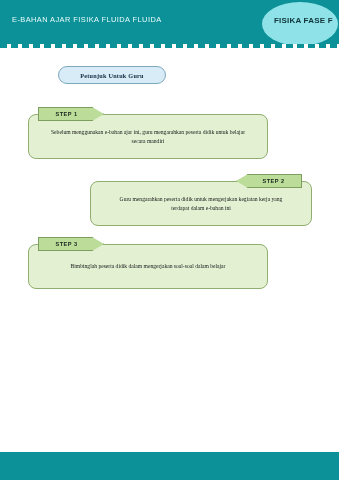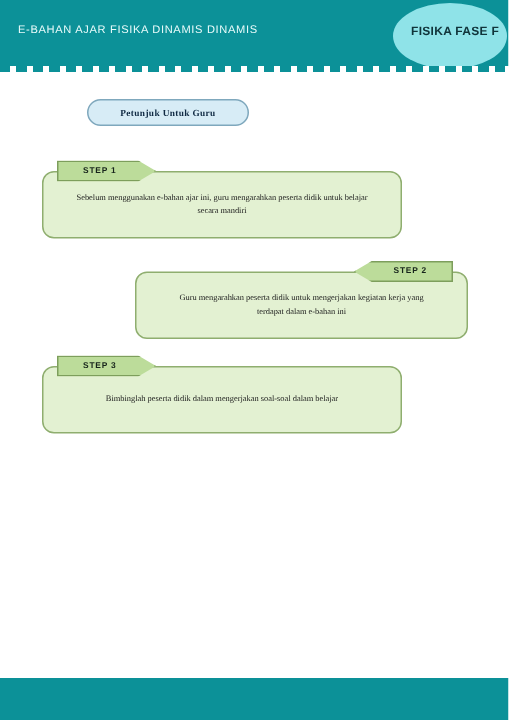--- a/index.html
+++ b/index.html
@@ -116,21 +116,21 @@
     position:absolute;left:0;top:452px;width:339px;height:28px;
     background:#0c9198;
   }
 </style>
 </head>
 <body>
 
 <div class="page">
 
   <div class="header">
-    <div class="header-title">E-BAHAN AJAR FISIKA DINAMIS DINAMIS</div>
+    <div class="header-title">E-BAHAN AJAR FISIKA FLUIDA FLUIDA</div>
   </div>
   <div class="badge"></div>
   <div class="badge-label">FISIKA FASE F</div>
   <div class="dash-rule"></div>
 
   <div class="pill">
     <span class="pill-label">Petunjuk Untuk Guru</span>
   </div>
 
   <div class="step-block" id="step-1">

